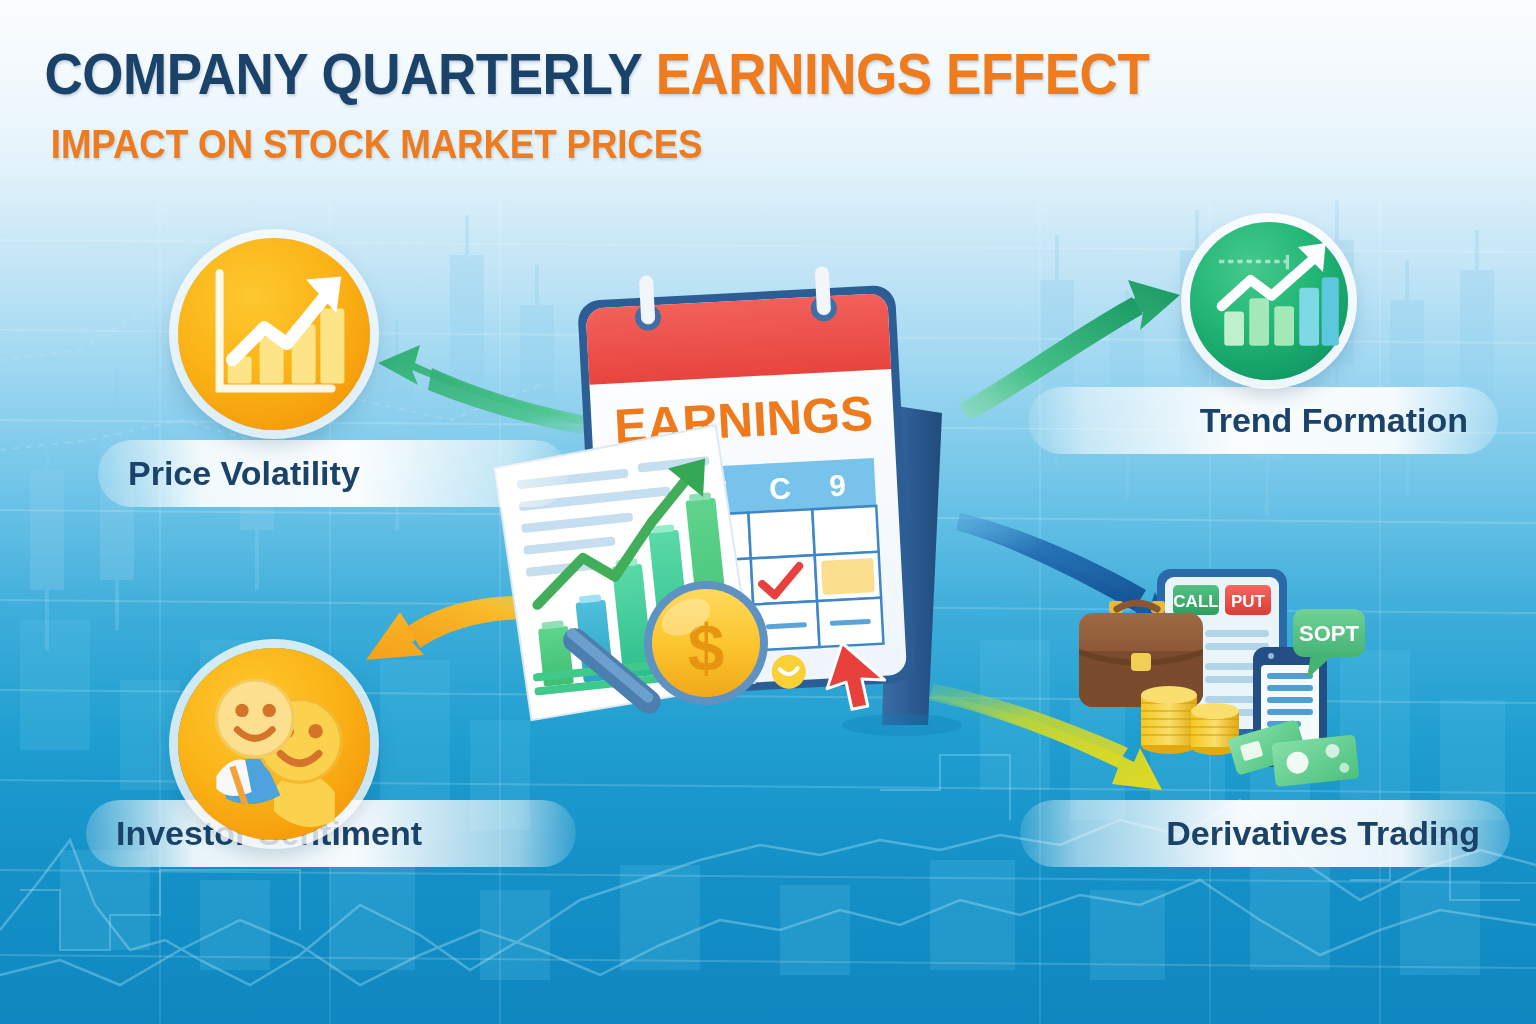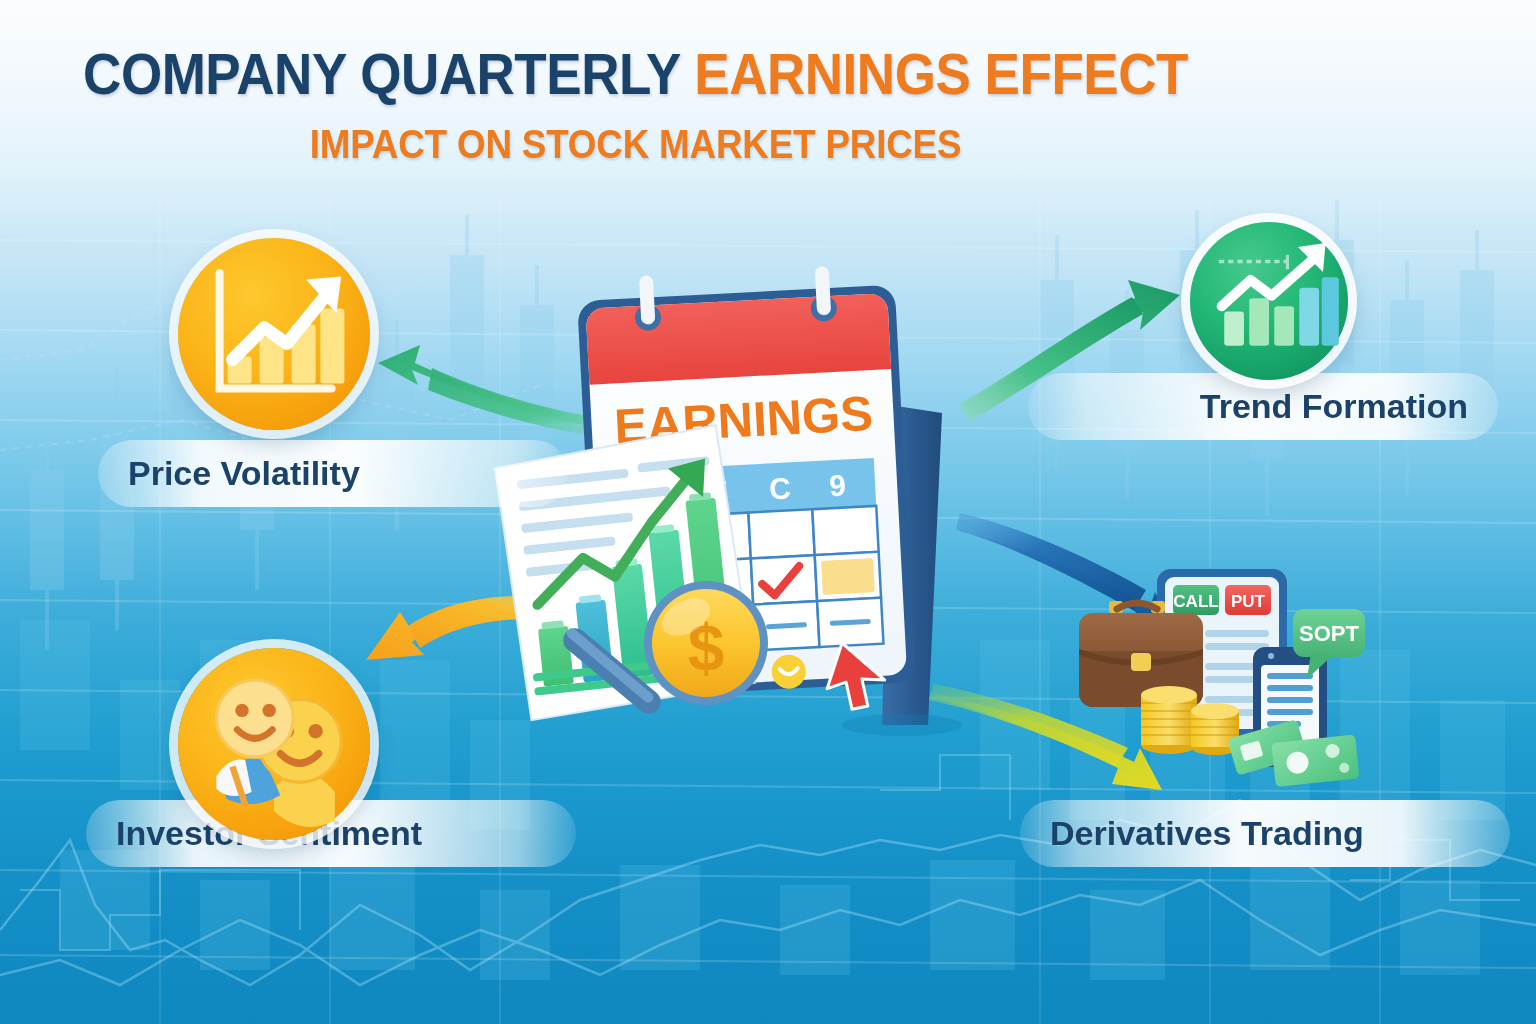--- a/index.html
+++ b/index.html
@@ -15,21 +15,21 @@
   .bg-gradient {
     position:absolute; inset:0;
     background:linear-gradient(to bottom,
       #f4fafe 0%, #eaf5fc 8%, #dcf0fa 16%,
       #c3e5f6 26%, #9ed7f1 36%, #6ec4e8 48%,
       #3dadda 60%, #1f9ed0 72%, #1591c8 84%, #0f87c0 100%);
   }
   .bg-svg { position:absolute; inset:0; }
 
   
-  .title-wrap { position:absolute; top:46px; left:0; width:1271px; text-align:center; z-index:30; }
+  .title-wrap { position:absolute; top:46px; left:0; width:1271px; text-align:left; z-index:30; }
   .title-main {
     font-size:57px; font-weight:bold; letter-spacing:-0.5px;
     white-space:nowrap; line-height:1.0;
     text-shadow:1px 2px 3px rgba(30,70,110,0.22);
     transform:scaleX(0.93); transform-origin:center;
   }
   .t-navy { color:#1b4268; }
   .t-orange { color:#ee7b1e; }
   .title-sub {
     margin-top:19px;
@@ -49,28 +49,28 @@
     background:linear-gradient(90deg,
       rgba(255,255,255,0.20) 0%,
       rgba(255,255,255,0.90) 22%,
       rgba(255,255,255,0.96) 55%,
       rgba(255,255,255,0.55) 88%,
       rgba(255,255,255,0.12) 100%);
     white-space:nowrap;
   }
   .pill.pv { left:98px;  top:440px; width:470px;align-items:center; }
   .pill.is { left:86px;  top:800px; width:490px; }
-  .pill.tf { left:1028px; top:373px; width:470px; justify-content:flex-end;
+  .pill.tf { left:1028px; top:387px; width:470px; justify-content:flex-end;
              background:linear-gradient(270deg,
                rgba(255,255,255,0.20) 0%,
                rgba(255,255,255,0.90) 22%,
                rgba(255,255,255,0.96) 55%,
                rgba(255,255,255,0.55) 88%,
                rgba(255,255,255,0.12) 100%); }
-  .pill.dt { left:1020px; top:800px; width:490px; justify-content:flex-start;
+  .pill.dt { left:1020px; top:800px; width:490px; justify-content:flex-end;
              background:linear-gradient(270deg,
                rgba(255,255,255,0.20) 0%,
                rgba(255,255,255,0.90) 22%,
                rgba(255,255,255,0.96) 55%,
                rgba(255,255,255,0.55) 88%,
                rgba(255,255,255,0.12) 100%); }
 
   
   .circ { position:absolute; z-index:24; border-radius:50%; }
   .circ.orange {

